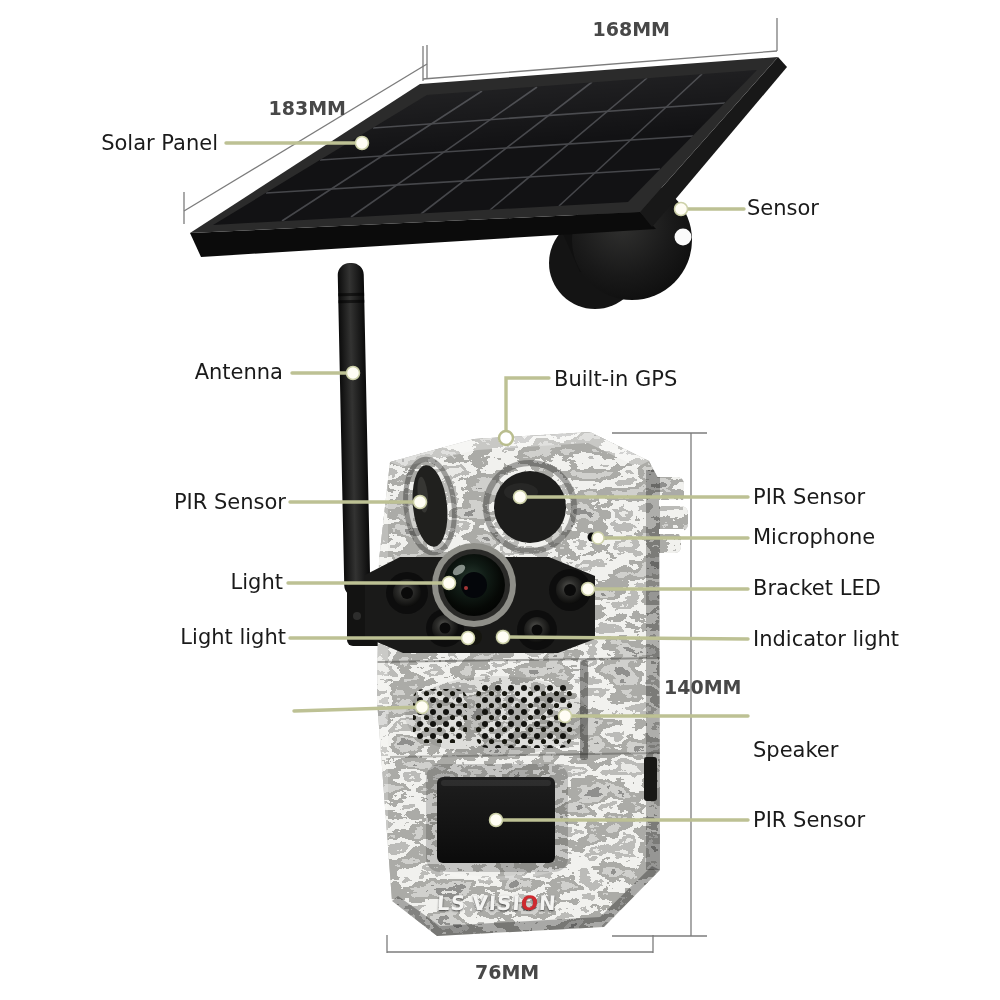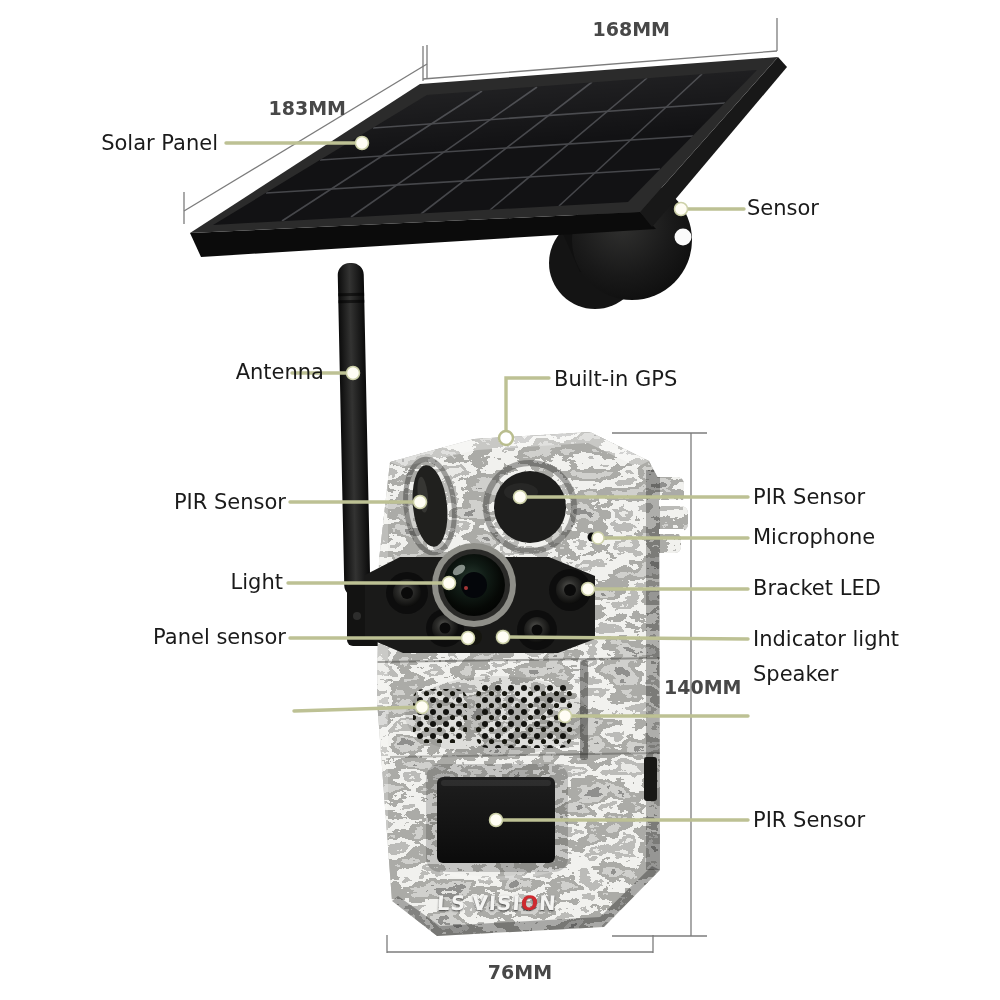--- a/index.html
+++ b/index.html
@@ -3,39 +3,39 @@
 <meta charset="utf-8">
 <style>
   html,body{margin:0;padding:0;background:#ffffff;}
   .stage{position:relative;width:1000px;height:1000px;background:#ffffff;overflow:hidden;
          font-family:"DejaVu Sans", sans-serif;}
   .stage svg{position:absolute;left:0;top:0;}
   .lbl{position:absolute;font-size:21px;line-height:25px;color:#1a1a1a;white-space:nowrap;}
   .dim{position:absolute;font-size:19px;line-height:22px;font-weight:bold;color:#484848;white-space:nowrap;}
   
   .l-solar{right:782px;top:131px}
-  .l-antenna{right:676px;top:360px}
+  .l-antenna{right:717px;top:360px}
   .l-pirtl{right:714px;top:490px}
   .l-lens{right:717px;top:570px}
   .l-light{right:714px;top:625px}
   .l-temp{right:712px;top:683px;text-align:right}
   
   .l-bracket{left:747px;top:196px}
   .l-gps{left:554px;top:367px}
   .l-pirtr{left:753px;top:485px}
   .l-mic{left:753px;top:525px}
   .l-ir{left:753px;top:576px}
   .l-ind{left:753px;top:627px}
-  .l-spk{left:753px;top:662px}
+  .l-spk{left:753px;top:738px}
   .l-pirb{left:753px;top:808px}
   
   .d-168{left:580px;top:18px;width:90px;text-align:right}
   .d-183{left:256px;top:97px;width:90px;text-align:right}
   .d-140{left:664px;top:676px}
-  .d-76{left:475px;top:961px;width:90px;text-align:center}
+  .d-76{left:475px;top:961px;width:90px;text-align:left}
   
   .logo{position:absolute;left:437px;top:891px;width:140px;display:flex;align-items:baseline;
         transform:skewX(-4deg);font-weight:800;font-size:20px;letter-spacing:1px;
         color:#f4f4f2;text-shadow:0 1px 2px rgba(0,0,0,.65);}
   .logo .sp{width:6px}
   .logo .o{color:#cf2a2f;text-shadow:0 1px 1px rgba(0,0,0,.5);}
 </style>
 </head>
 <body>
 
@@ -276,21 +276,21 @@
 
 <div class="lbl l-solar">Solar Panel</div>
 <div class="lbl l-bracket">Sensor</div>
 <div class="lbl l-antenna">Antenna</div>
 <div class="lbl l-gps">Built-in GPS</div>
 <div class="lbl l-pirtl">PIR Sensor</div>
 <div class="lbl l-pirtr">PIR Sensor</div>
 <div class="lbl l-mic">Microphone</div>
 <div class="lbl l-lens">Light</div>
 <div class="lbl l-ir">Bracket LED</div>
-<div class="lbl l-light">Panel sensor</div>
+<div class="lbl l-light">Light light</div>
 <div class="lbl l-ind">Indicator light</div>
 <div class="lbl l-spk">Speaker</div>
 <div class="lbl l-pirb">PIR Sensor</div>
 
 <div class="logo">
   <span>LS</span>
   <span class="sp"></span>
   <span>VISI</span>
   <span class="o">O</span>
   <span>N</span>

